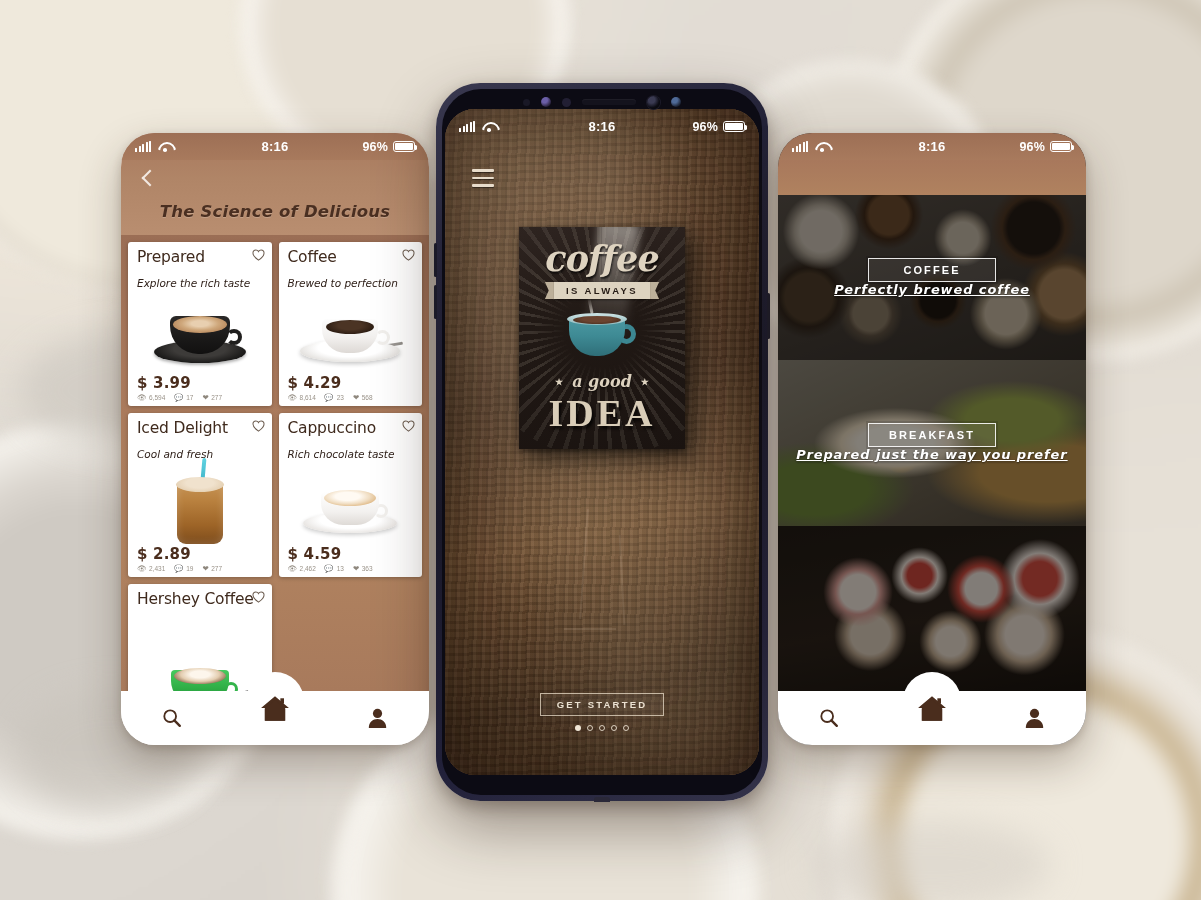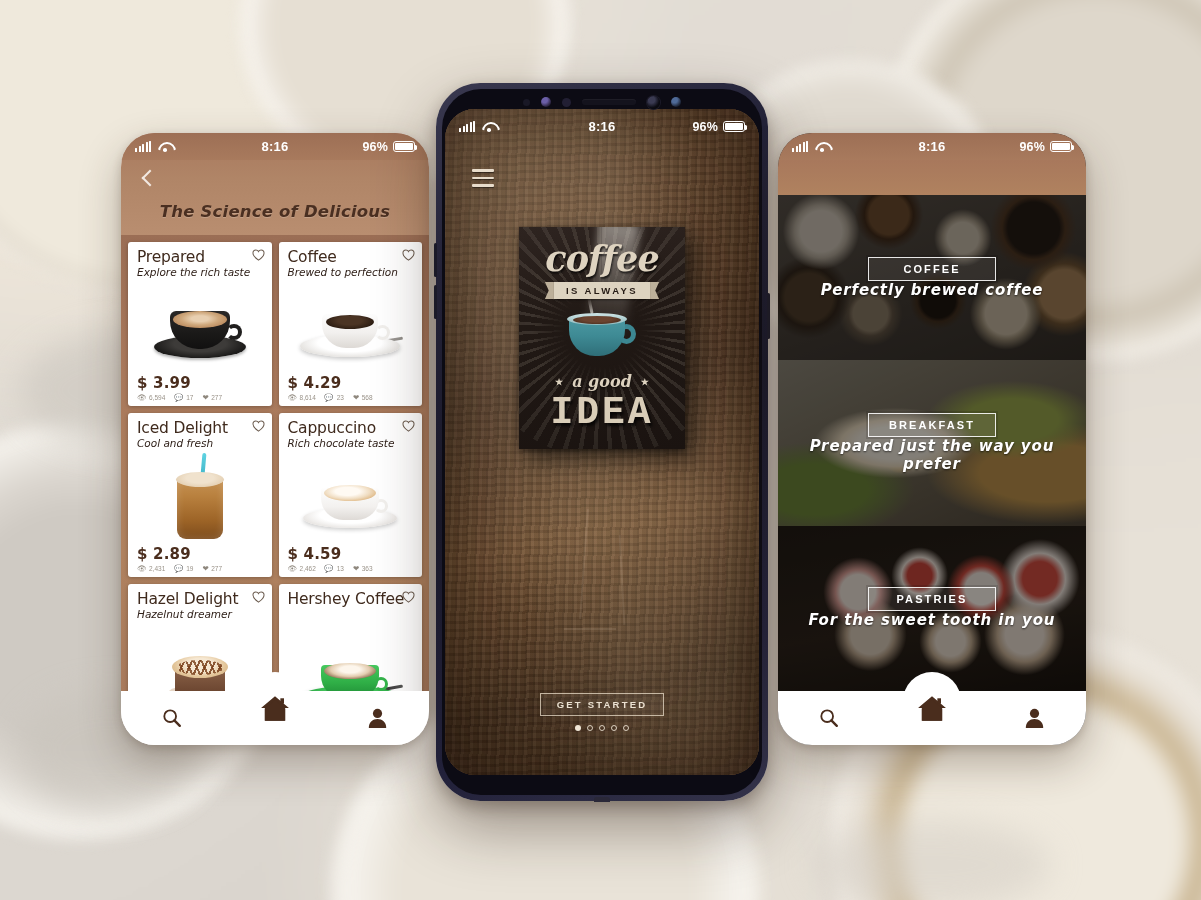--- a/index.html
+++ b/index.html
@@ -148,21 +148,21 @@
   .pcard .heart svg { display:block; }
   .pname {
     font-family:"DejaVu Sans", sans-serif;
     font-size:15.5px; color:#3f2a1d; line-height:1.05;
     letter-spacing:-.2px; font-weight:400; padding-right:14px;
     white-space:nowrap;
   }
   .psub {
     font-family:"DejaVu Sans", sans-serif;
     font-style:italic; font-size:10.5px; color:#2f2019;
-    margin-top:1px; white-space:nowrap;
+    margin-top:12px; white-space:nowrap;
   }
   .pimg { flex:1 1 auto; min-height:0; position:relative; margin: 3px 0 1px; }
   .pimg .art { position:absolute; left:50%; top:50%; transform:translate(-50%,-50%); }
   .pprice {
     font-family:"DejaVu Sans", sans-serif;
     font-size:15px; font-weight:bold; color:#4a2d1d; letter-spacing:.2px;
   }
   .pstats { display:flex; align-items:center; gap:9px; margin-top:2px; }
   .pstat { display:flex; align-items:center; gap:2.5px; font-size:6.5px; color:#9a9389; }
   .pstat .gl { font-size:7.5px; line-height:1; color:#8e877d; }
@@ -325,22 +325,23 @@
     display:inline-block;
     border:1.6px solid rgba(255,255,255,.88);
     padding: 5px 20px; min-width:128px;
     color:#fff; font-size:11px; font-weight:bold; letter-spacing:2.1px;
     background: rgba(255,255,255,.07);
     box-shadow: 0 0 0 2px rgba(0,0,0,.12);
   }
   .cat-sub {
     color:#fff;
     font-family:"DejaVu Sans", sans-serif;
-    font-style:italic; font-weight:bold; font-size:15px; letter-spacing:.9px;
+    font-style:italic; font-weight:bold; font-size:13px; letter-spacing:.9px;
     text-shadow: 0 1px 2px rgba(0,0,0,.6);
+    text-decoration: underline;
   }
 
   
   .ph-coffee {
     background:
       radial-gradient(circle at 14% 22%, #d9d2c6 0 7%, #b9b1a4 9%, rgba(0,0,0,0) 13%),
       radial-gradient(circle at 36% 12%, #6b4a2c 0 8%, #3a2516 10%, rgba(0,0,0,0) 14%),
       radial-gradient(circle at 60% 26%, #cfc6b6 0 7%, #a89e8d 9%, rgba(0,0,0,0) 13%),
       radial-gradient(circle at 83% 20%, #1b1410 0 9%, #4a3320 11%, rgba(0,0,0,0) 15%),
       radial-gradient(circle at 10% 62%, #4a3a28 0 8%, #2a2018 10%, rgba(0,0,0,0) 14%),
@@ -509,21 +510,21 @@
   .pw-good {
     position:relative; z-index:4; margin-top:12px;
     display:flex; align-items:center; gap:9px;
     font-family:"DejaVu Serif", serif; font-style:italic; font-weight:bold;
     font-size:16px; color:#ddd2bf;
     text-shadow: 0 1px 2px rgba(0,0,0,.65);
   }
   .pw-good .st { font-size:9px; color:#ddd2bf; font-style:normal; }
   .pw-idea {
     position:relative; z-index:4; margin-top:3px;
-    font-family:Liberation Mono, monospace; font-weight:bold;
+    font-family:Liberation Serif, serif; font-weight:bold;
     font-size:38px; letter-spacing:3px; line-height:1;
     color:#d9cdb8;
     text-shadow: 2px 3px 3px rgba(0,0,0,.75);
   }
 
   .cta-wrap { position:absolute; left:0; right:0; bottom:44px; z-index:6; text-align:center;text-decoration:underline; }
   .cta {
     display:inline-block;
     border:1.6px solid rgba(232,220,200,.75);
     padding: 5px 16px;
@@ -714,37 +715,20 @@
               <span>363</span>
             </span>
           </div>
         </div>
         <div class="pcard">
           <span class="heart">
             <svg width="13" height="12" viewBox="0 0 14 13">
               <path d="M7 12 C7 12 1 8.2 1 4.4 C1 2.3 2.5 1 4.2 1 C5.5 1 6.5 1.8 7 2.8 C7.5 1.8 8.5 1 9.8 1 C11.5 1 13 2.3 13 4.4 C13 8.2 7 12 7 12 Z" fill="none" stroke="#6b5b4e" stroke-width="1.1"></path>
             </svg>
           </span>
-          <div class="pname">Hazel Delight</div>
-          <div class="psub">Hazelnut dreamer</div>
-          <div class="pimg">
-            <div class="cup-hazel art">
-              <span class="handle"></span>
-              <span class="glass"></span>
-              <span class="cream"></span>
-              <span class="drizzle"></span>
-            </div>
-          </div>
-        </div>
-        <div class="pcard">
-          <span class="heart">
-            <svg width="13" height="12" viewBox="0 0 14 13">
-              <path d="M7 12 C7 12 1 8.2 1 4.4 C1 2.3 2.5 1 4.2 1 C5.5 1 6.5 1.8 7 2.8 C7.5 1.8 8.5 1 9.8 1 C11.5 1 13 2.3 13 4.4 C13 8.2 7 12 7 12 Z" fill="none" stroke="#6b5b4e" stroke-width="1.1"></path>
-            </svg>
-          </span>
           <div class="pname">Hershey Coffee</div>
           <div class="psub"></div>
           <div class="pimg">
             <div class="cup-green art">
               <span class="spoon"></span>
               <span class="saucer sc"></span>
               <span class="handle"></span>
               <span class="bowl"></span>
               <span class="foam"></span>
             </div>
@@ -893,21 +877,20 @@
           <div class="inner"><div class="cat-btn">COFFEE</div><div class="cat-sub">Perfectly brewed coffee</div></div>
         </div>
         <div class="cat">
           <div class="photo ph-breakfast"></div>
           <div class="veil"></div>
           <div class="inner"><div class="cat-btn">BREAKFAST</div><div class="cat-sub">Prepared just the way you prefer</div></div>
         </div>
         <div class="cat">
           <div class="photo ph-pastry"></div>
           <div class="veil"></div>
-          <div class="inner"><div class="cat-btn">PASTRIES</div><div class="cat-sub">For the sweet tooth in you</div></div>
         </div>
       </div>
 
     <div class="bottomnav">
       <div class="navbtn">
         <svg width="22" height="22" viewBox="0 0 24 24">
           <circle cx="10" cy="10" r="6.4" fill="none" stroke="#4a2d1d" stroke-width="2"></circle>
           <line x1="14.6" y1="14.6" x2="20.5" y2="20.5" stroke="#4a2d1d" stroke-width="2.6" stroke-linecap="round"></line>
         </svg>
       </div>

